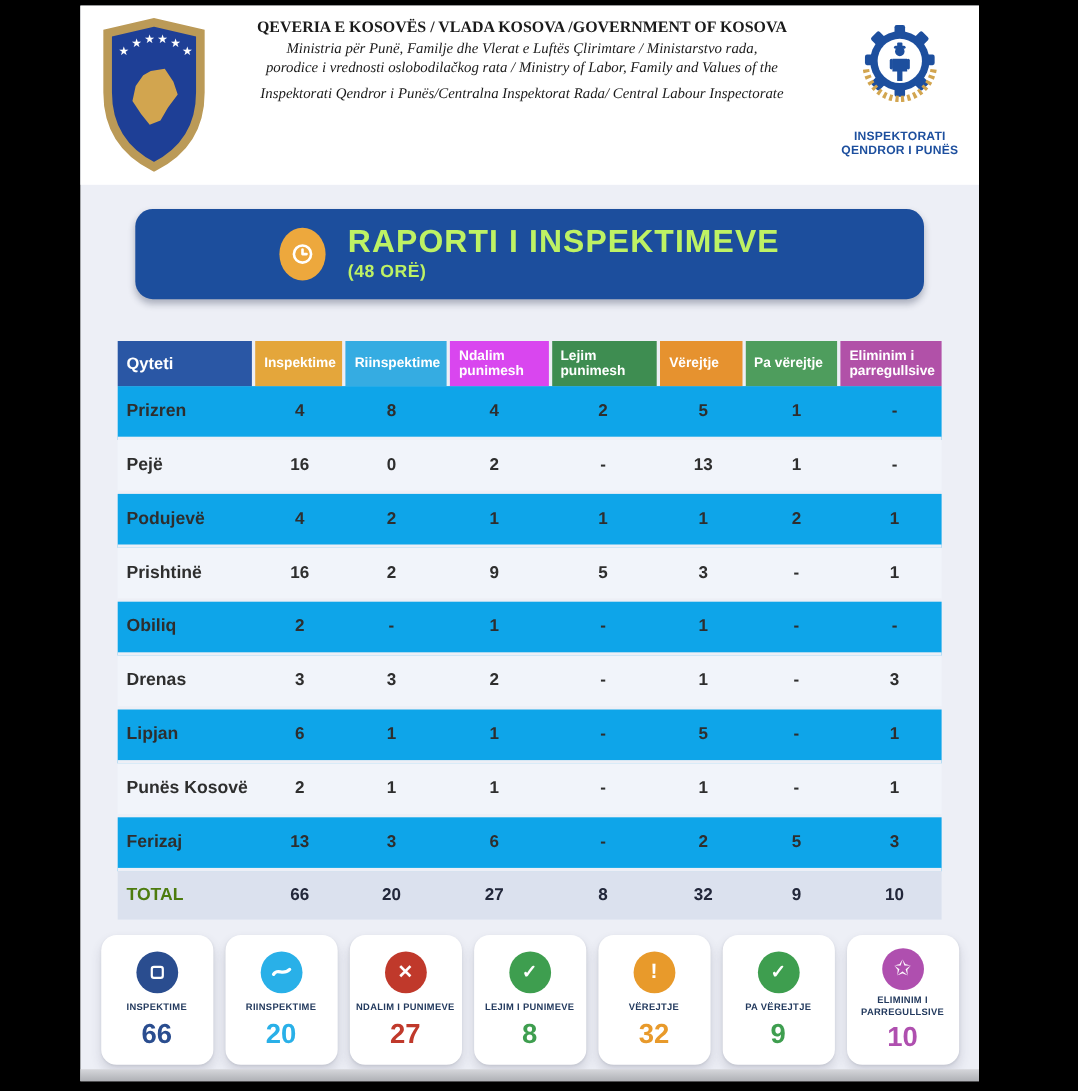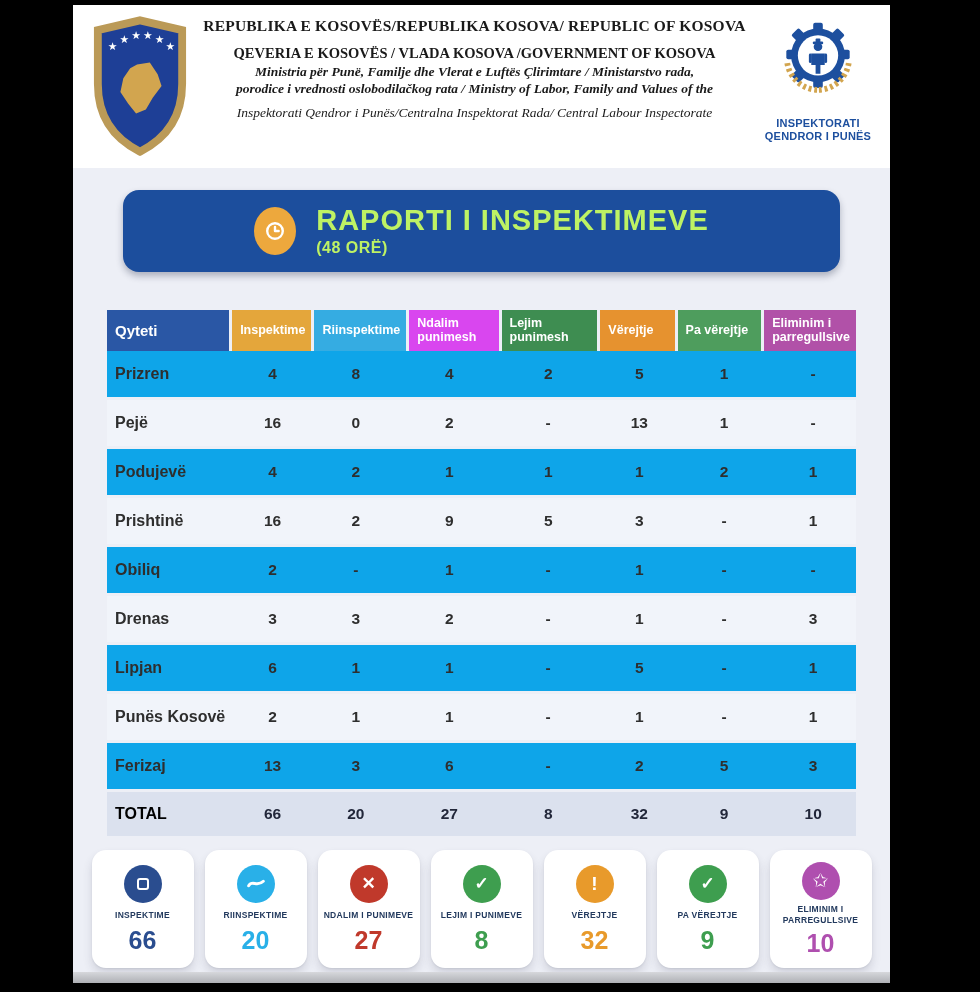--- a/index.html
+++ b/index.html
@@ -10,21 +10,21 @@
            background:#edeff6; overflow:hidden; }
 
   
   .header-band { background:#ffffff; height:163px; display:flex; align-items:flex-start;
                  padding:10px 14px 0 18px; }
   .coat-of-arms { width:98px; height:142px; flex:0 0 auto; }
   .header-text { flex:1; text-align:center; padding:2px 6px 0 6px;
                  font-family:"Liberation Serif", serif; color:#1a1a1a; }
   .ht-line1 { font-size:15.5px; font-weight:bold; letter-spacing:.2px; margin-bottom:10px; }
   .ht-line2 { font-size:14.5px; font-weight:bold; margin-bottom:2px; }
-  .ht-italic { font-size:13.5px; font-weight:bold; font-style:italic; line-height:1.25; }
+  .ht-italic { font-size:13.5px; font-weight:normal; font-style:italic; line-height:1.25; }
   .ht-line6 { font-size:13.5px; font-style:italic; margin-top:7px; }
   .logo-box { width:116px; flex:0 0 auto; text-align:center; padding-top:2px; }
   .logo-box svg { width:96px; height:96px; }
   .logo-caption { color:#1d4f9e; font-weight:bold; font-size:11px; line-height:1.15;
                   letter-spacing:.2px; }
 
   
   .banner { margin:22px 50px 0 50px; height:82px; background:#1c4e9d; border-radius:16px;
             display:flex; align-items:center; justify-content:center; gap:20px;
             box-shadow:0 4px 7px rgba(20,30,60,.30); }
@@ -40,21 +40,21 @@
               column-gap:3px; }
   .thead .th { color:#fff; font-weight:700; font-size:12.5px; line-height:1.15;
                padding:6px 6px 6px 8px; min-height:40px; display:flex; align-items:center; }
   .thead .th.first { font-size:15px; }
   .tbody .tr { min-height:49px; align-items:center; border-bottom:3px solid #edeff6; }
   .tbody .tr.alt { background:#f1f4fa; }
   .tbody .tr.plain { background:#0ea5e9; }
   .td-city { font-size:16px; font-weight:700; color:#2e2e2e; padding-left:8px; }
   .td-val  { font-size:15.5px; font-weight:600; color:#2e2e2e; text-align:center; }
   .tr.total { background:#dbe1ee; min-height:44px; border-bottom:none; }
-  .tr.total .td-city { font-size:16px; font-weight:800; color:#000000; }
+  .tr.total .td-city { font-size:16px; font-weight:800; color:#4d7c0f; }
   .tr.total .td-val  { font-weight:800; color:#22273a; }
 
   
   .cards { margin:14px 8px 0 8px; display:flex; justify-content:center; gap:11px; }
   .card { width:102px; height:118px; background:#fff; border-radius:14px;
           box-shadow:0 6px 10px rgba(60,65,90,.16), 0 1px 2px rgba(60,65,90,.10);
           display:flex; flex-direction:column; align-items:center;
           justify-content:space-evenly; padding:8px 3px; }
   .card-icon { width:38px; height:38px; border-radius:50%; display:flex;
                align-items:center; justify-content:center; color:#fff; }
@@ -80,21 +80,20 @@
       <text x="17" y="33" font-size="11" fill="#fff">★</text>
       <text x="29" y="26" font-size="11" fill="#fff">★</text>
       <text x="41" y="22" font-size="11" fill="#fff">★</text>
       <text x="53" y="22" font-size="11" fill="#fff">★</text>
       <text x="65" y="26" font-size="11" fill="#fff">★</text>
       <text x="76" y="33" font-size="11" fill="#fff">★</text>
       <path d="M47 48 L60 46 L68 58 L72 70 L63 82 L56 94 L46 98 L38 88 L30 76 L33 62 L40 52 Z" fill="#d2a54f"></path>
     </svg>
 
     <div class="header-text">
-      <div class="ht-line1">REPUBLIKA E KOSOVËS/REPUBLIKA KOSOVA/ REPUBLIC OF KOSOVA</div>
       <div class="ht-line2">QEVERIA E KOSOVËS / VLADA KOSOVA /GOVERNMENT OF KOSOVA</div>
       <div class="ht-italic">Ministria për Punë, Familje dhe Vlerat e Luftës Çlirimtare / Ministarstvo rada,</div>
       <div class="ht-italic">porodice i vrednosti oslobodilačkog rata / Ministry of Labor, Family and Values of the</div>
       <div class="ht-line6">Inspektorati Qendror i Punës/Centralna Inspektorat Rada/ Central Labour Inspectorate</div>
     </div>
 
     <div class="logo-box">
       <svg viewBox="0 0 100 100" xmlns="http://www.w3.org/2000/svg">
         <g fill="#1d4f9e">
           <circle cx="50" cy="40" r="28"></circle>

